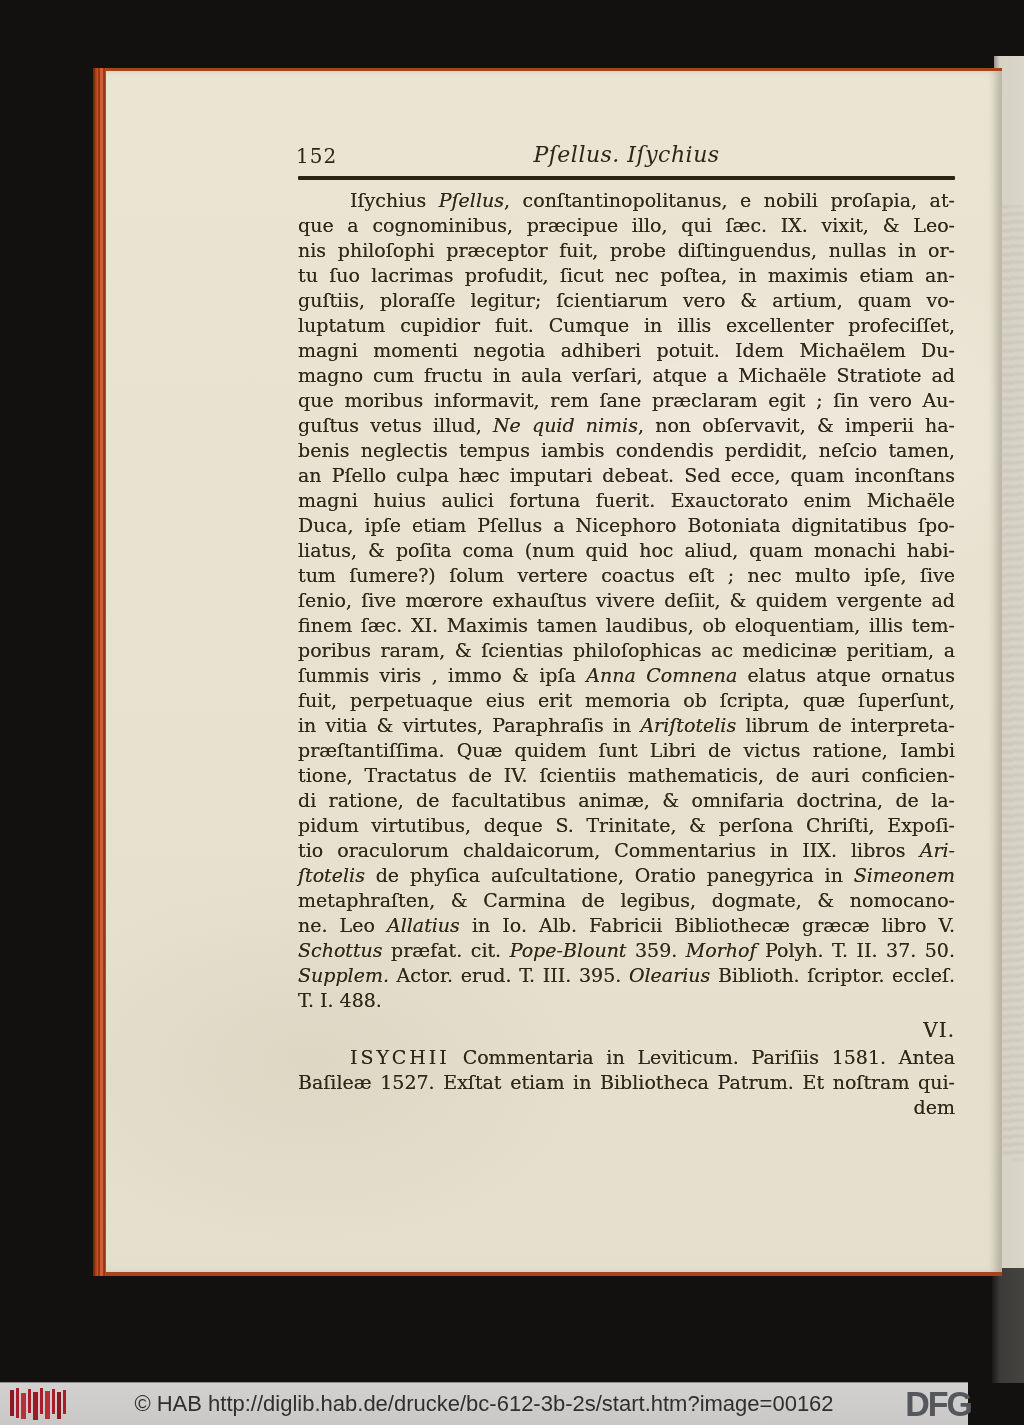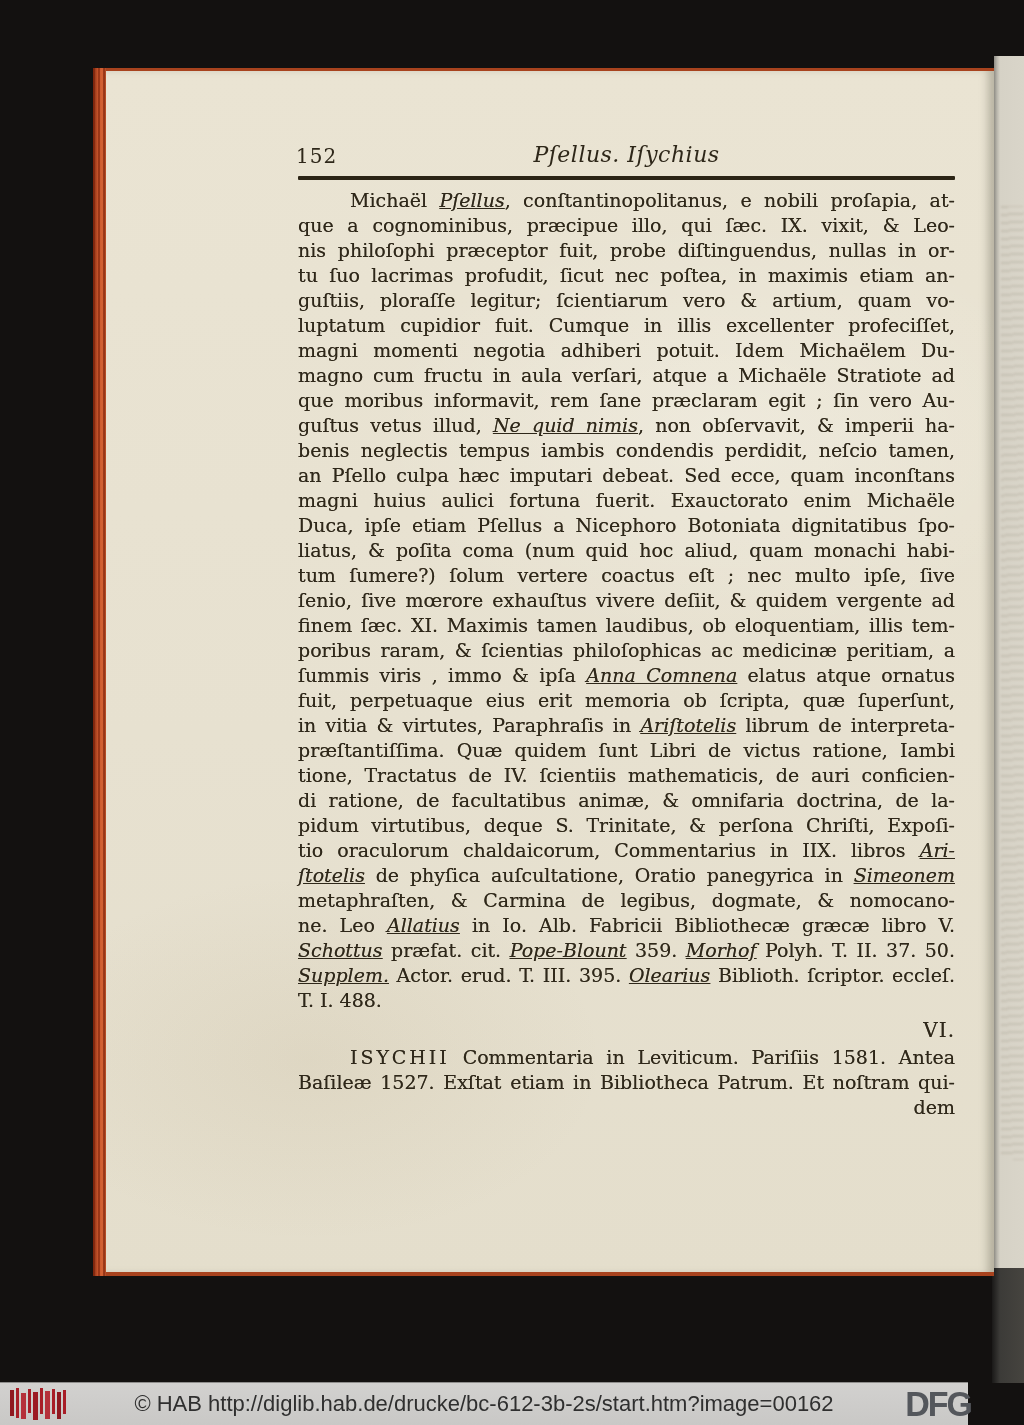--- a/index.html
+++ b/index.html
@@ -26,20 +26,21 @@
   }
 
   
   .page{
     position:absolute;left:93px;top:68px;width:901px;height:1208px;
     background:
       radial-gradient(ellipse 420px 260px at 24% 82%, rgba(160,140,100,.10), rgba(0,0,0,0) 70%),
       radial-gradient(ellipse 500px 300px at 70% 30%, rgba(255,255,250,.25), rgba(0,0,0,0) 70%),
       linear-gradient(180deg,#eae4d3 0,#e7e1d0 55%,#e4decc 100%);
     box-shadow:inset 0 3px 0 #a8431e, inset 0 -4px 0 #a8431e, inset -6px 0 8px rgba(90,85,70,.35);
+    padding-left:8px;
   }
   .red-edge{
     position:absolute;left:0;top:0;bottom:0;width:13px;
     background:
       repeating-linear-gradient(90deg,rgba(120,30,8,.55) 0 2px,rgba(0,0,0,0) 2px 5px),
       linear-gradient(90deg,#7e2a10 0,#c25129 35%,#d46234 70%,#b04a24 100%);
   }
 
   
   .text-block{
@@ -57,21 +58,21 @@
   .rule{height:4px;background:#2b2415;margin:6px 0 8px 0;border-radius:1px;}
 
   .para .line{
     font-size:19px;line-height:25px;height:25px;white-space:normal;
     text-align:justify;text-align-last:justify;
     text-shadow:0 0 .6px rgba(46,39,25,.65);
   }
   .para .line.al-left{text-align-last:left;}
   .para .line.al-right{text-align-last:right;}
   .para .line.indent{text-indent:52px;}
-  .it{font-style:italic;text-decoration:underline;}
+  .it{font-style:italic;}
   .sp{letter-spacing:3px;}
 
   .section-head{
     text-align:right;font-size:20px;line-height:26px;margin-top:4px;margin-bottom:2px;
     letter-spacing:1px;text-shadow:0 0 .6px rgba(46,39,25,.65);
   }
 
   
   .footer-bar{
     position:absolute;left:0;bottom:0;width:968px;height:42px;
@@ -103,21 +104,21 @@
     <div class="red-edge"></div>
 
     <div class="text-block">
       <div class="running-head">
         <span class="pagenum">152</span>
         <span class="head-title">Pſellus. Iſychius</span>
       </div>
       <div class="rule"></div>
 
       <div class="para" id="para1">
-          <div class="line indent"><span>Michaël </span><span class="it">Pſellus</span><span>, conſtantinopolitanus, e nobili proſapia, at-</span></div>
+          <div class="line indent"><span>Iſychius </span><span class="it">Pſellus</span><span>, conſtantinopolitanus, e nobili proſapia, at-</span></div>
           <div class="line"><span>que a cognominibus, præcipue illo, qui ſæc. IX. vixit, &amp; Leo-</span></div>
           <div class="line"><span>nis philoſophi præceptor fuit, probe diſtinguendus, nullas in or-</span></div>
           <div class="line"><span>tu ſuo lacrimas profudit, ſicut nec poſtea, in maximis etiam an-</span></div>
           <div class="line"><span>guſtiis, ploraſſe legitur; ſcientiarum vero &amp; artium, quam vo-</span></div>
           <div class="line"><span>luptatum cupidior fuit. Cumque in illis excellenter profeciſſet,</span></div>
           <div class="line"><span>magni momenti negotia adhiberi potuit. Idem Michaëlem Du-</span></div>
           <div class="line"><span>magno cum fructu in aula verſari, atque a Michaële Stratiote ad</span></div>
           <div class="line"><span>que moribus informavit, rem ſane præclaram egit ; ſin vero Au-</span></div>
           <div class="line"><span>guſtus vetus illud, </span><span class="it">Ne quid nimis</span><span>, non obſervavit, &amp; imperii ha-</span></div>
           <div class="line"><span>benis neglectis tempus iambis condendis perdidit, neſcio tamen,</span></div>

